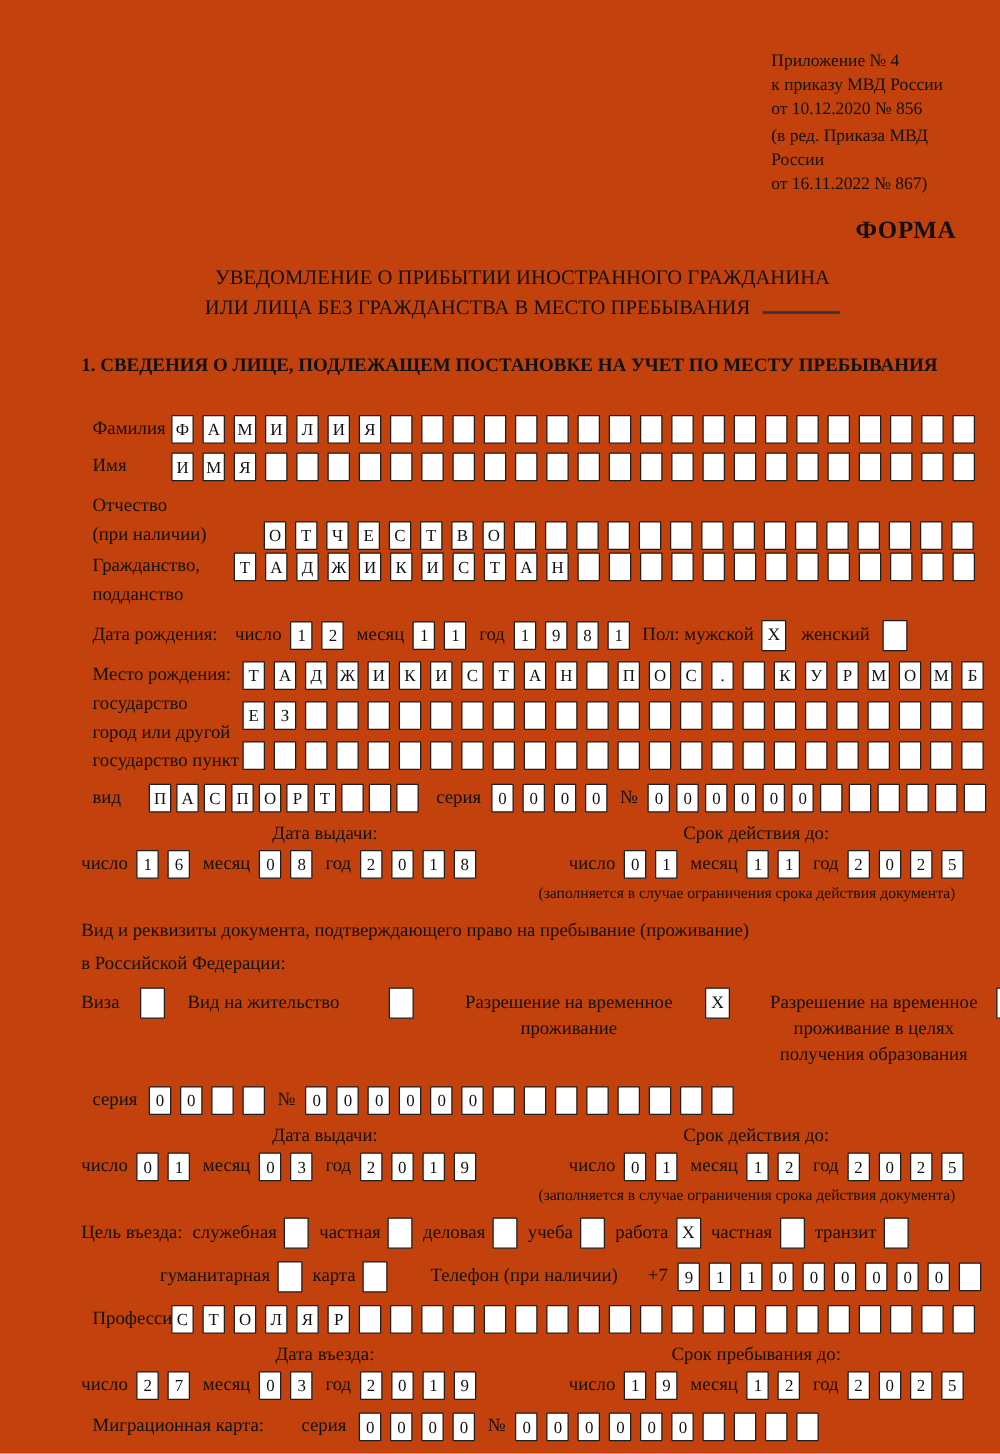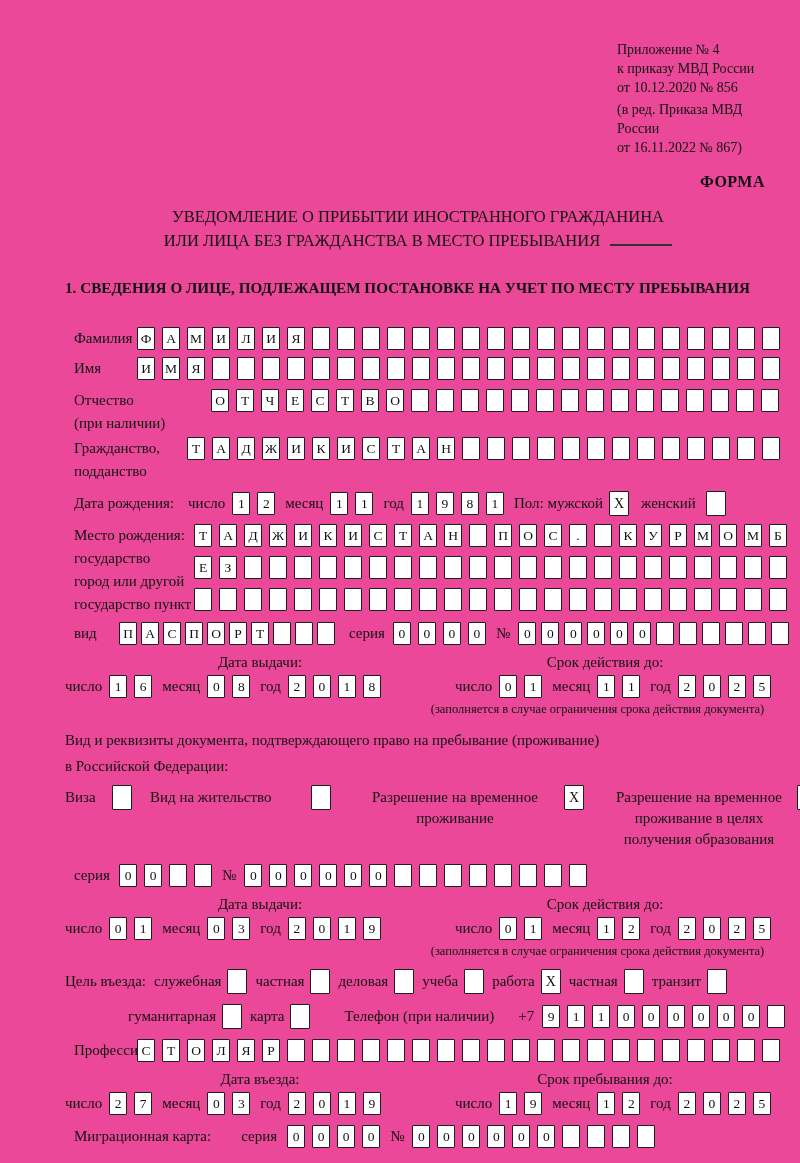--- a/index.html
+++ b/index.html
@@ -1,25 +1,25 @@
 <!DOCTYPE html>
 <html><head>
 <meta charset="utf-8">
 <style>
   html,body { margin:0; padding:0; background:#ffffff; }
   .page {
     position:relative; width:800px; height:1163px; margin:0 auto;
-    background:#ec4899; color:#111;
+    background:#c2410c; color:#111;
     font-family:"Liberation Serif","DejaVu Serif",serif;
     font-size:15px; overflow:hidden;
   }
   
   .hdr { margin:40px 20px 0 617px; line-height:19px; font-size:14px; }
   .hdr .grp2 { margin-top:3px; }
-  .forma { text-align:right; padding-right:35px; margin-top:16px; font-weight:bold; font-size:16px; letter-spacing:.5px; }
+  .forma { text-align:right; padding-right:35px; margin-top:16px; font-weight:bold; font-size:20px; letter-spacing:.5px; }
   .title { text-align:center; margin-top:14px; font-weight:normal; font-size:16.5px; line-height:24px;margin-left:36px; }
   .t-underline { display:inline-block; width:62px; border-bottom:2.2px solid #333; height:14px; margin-left:10px; }
   .sec-head { margin:26px 0 0 65px; font-weight:bold; font-size:15.2px; }
 
   
   .row { display:flex; align-items:center; margin-left:74px; margin-top:7px; }
   .row.top { align-items:flex-start; }
   .lbl { flex:0 0 auto; }
   .lblcol { flex:0 0 auto; line-height:23px; }
   .w63  { width:63px; }  .w137 { width:137px; } .w113 { width:113px; }
@@ -147,21 +147,21 @@
         <span class="cell"></span>
         <span class="cell"></span>
         <span class="cell"></span>
         <span class="cell"></span>
         <span class="cell"></span>
         <span class="cell"></span>
         <span class="cell"></span>
       </span>
   </div>
 
-  <div class="row top" style="margin-top:9px;">
+  <div class="row top" style="margin-top:9px;align-items:flex-end;">
     <span class="lblcol w137">
       <span>Отчество</span><br>
       <span>(при наличии)</span>
     </span>
     <span class="cells">
         <span class="cell">О</span>
         <span class="cell">Т</span>
         <span class="cell">Ч</span>
         <span class="cell">Е</span>
         <span class="cell">С</span>

